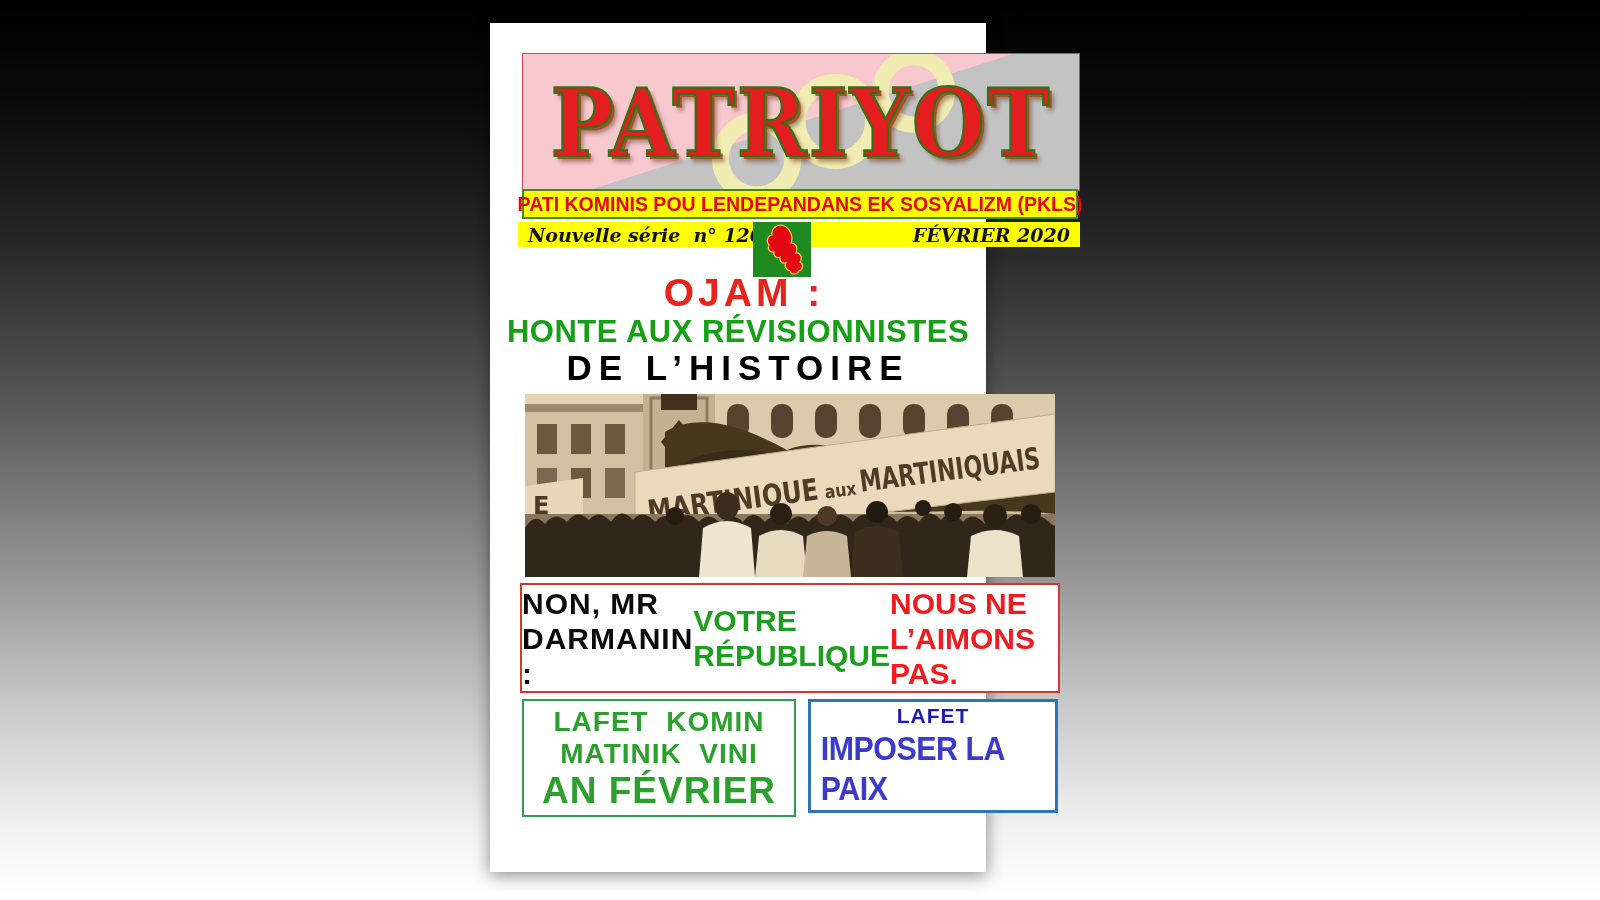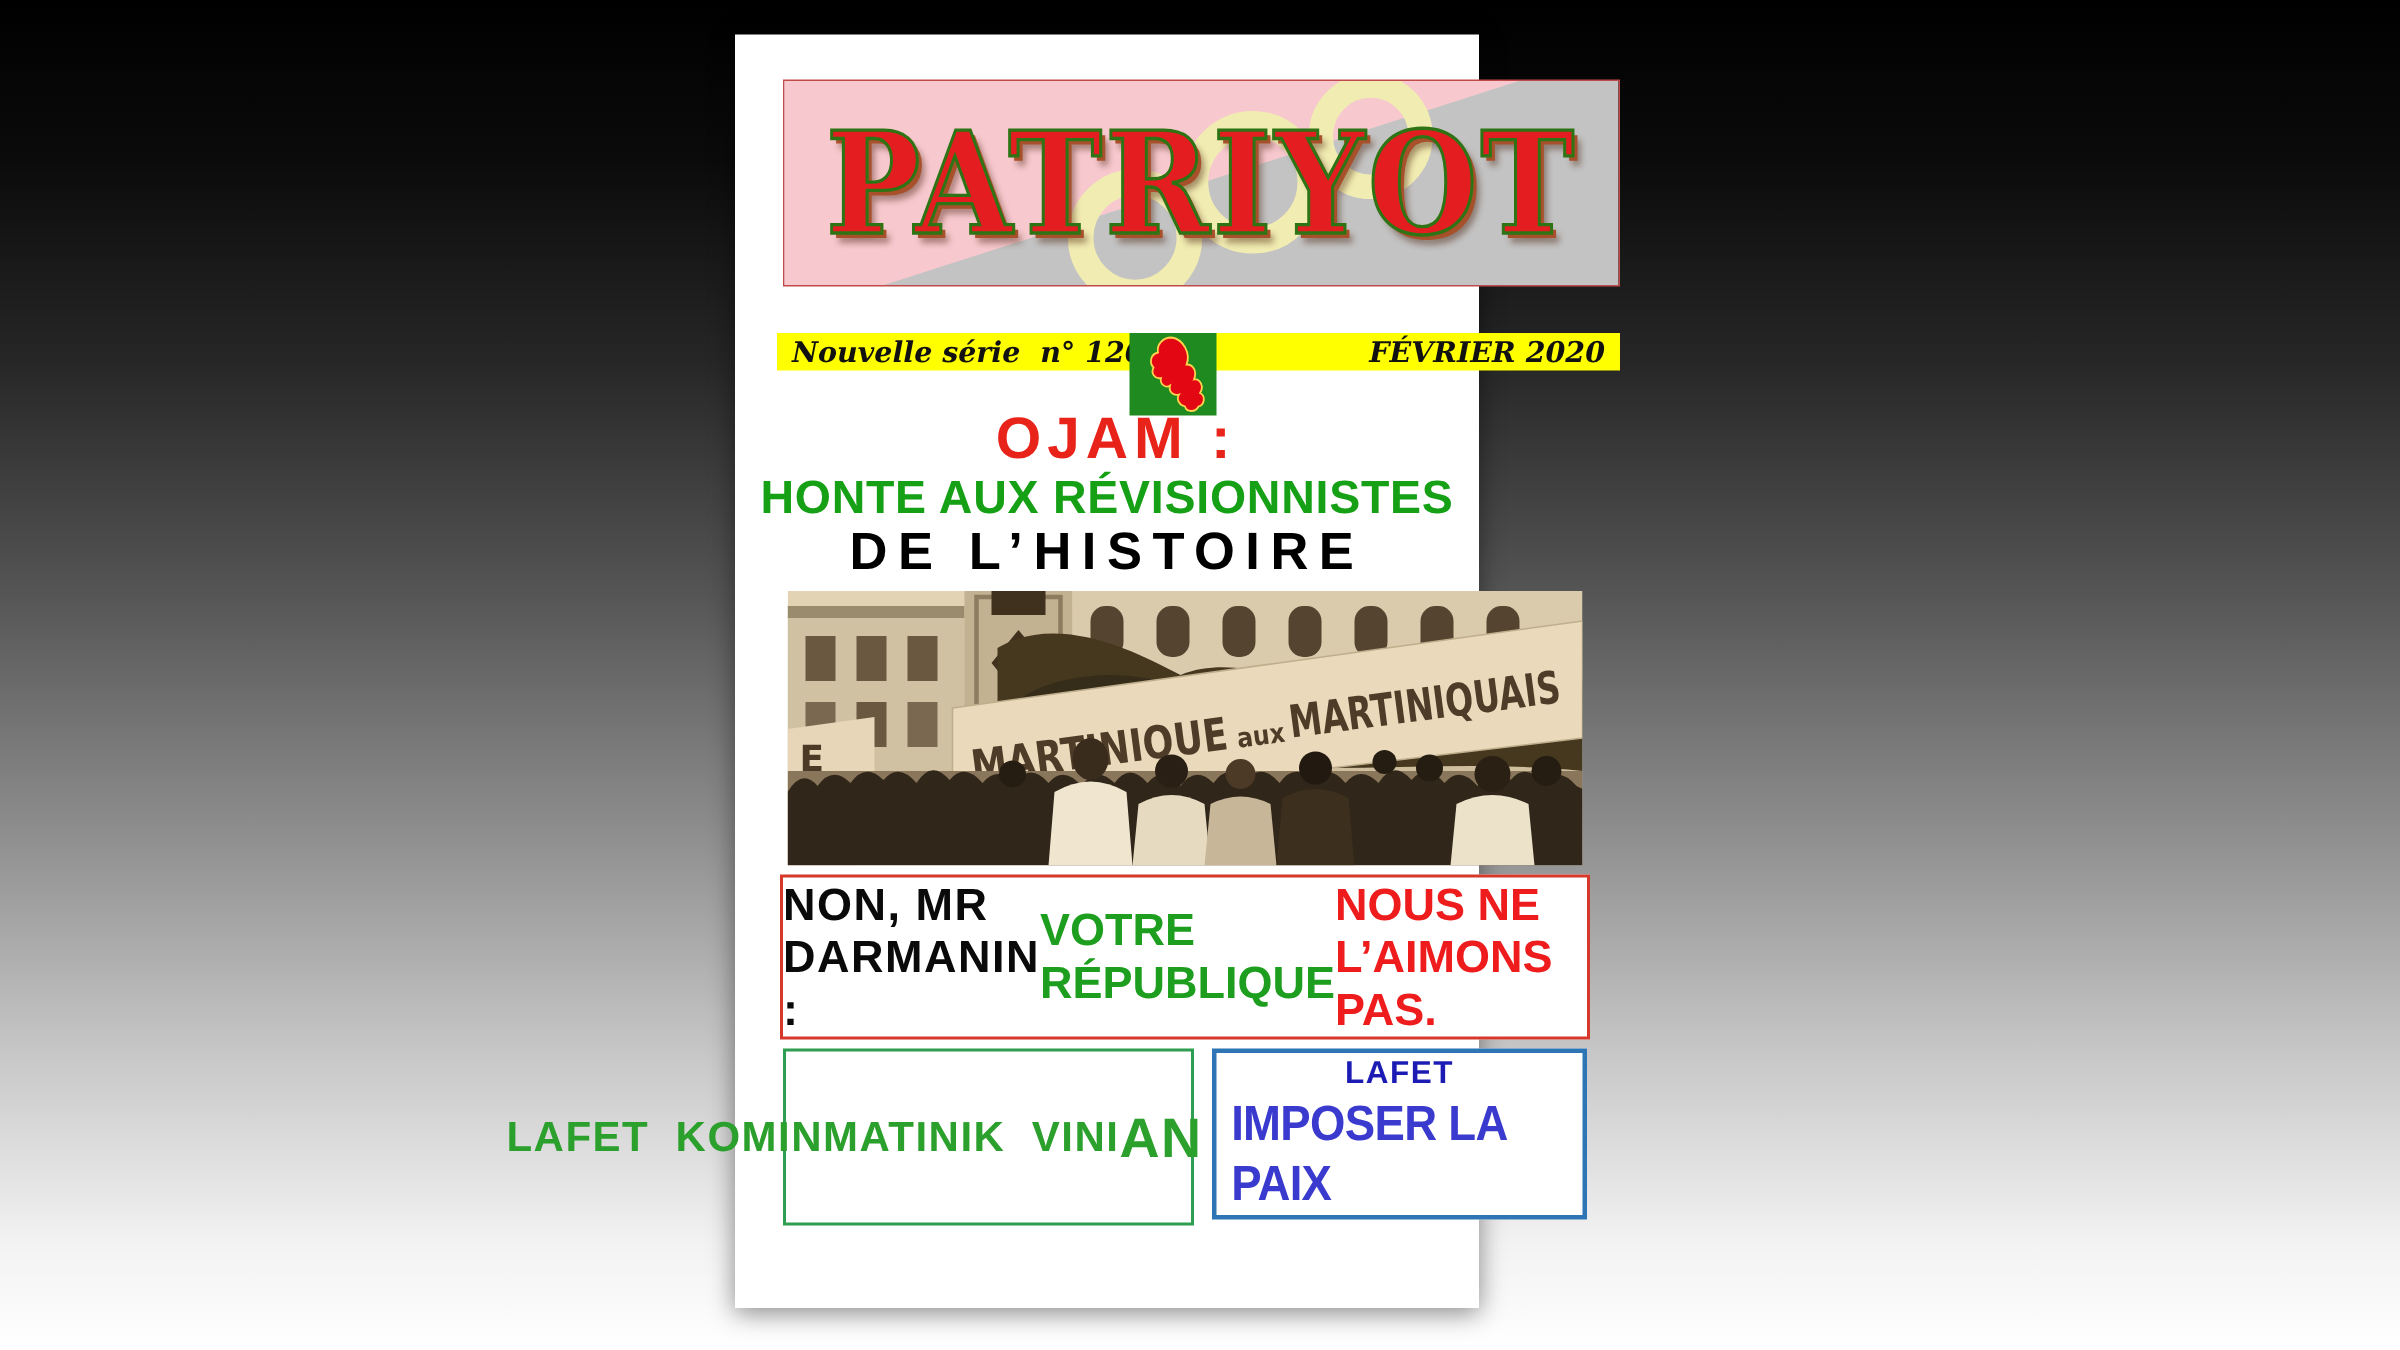--- a/index.html
+++ b/index.html
@@ -33,21 +33,21 @@
   .photo{position:absolute;left:35px;top:371px;width:530px;height:183px;overflow:hidden;}
   .photo svg{display:block;width:100%;height:100%;}
   
   .redbox{position:absolute;left:30px;top:560px;width:536px;height:106px;border:2px solid var(--box-red-border,#d6392b);
     display:flex;flex-direction:row;align-items:center;justify-content:center;font-weight:bold;background:#fff;}
   .r1{font-size:30px;line-height:35px;letter-spacing:1px;color:#0a0a0a;}
   .r2{font-size:30px;line-height:35px;color:var(--text-green,#1e9e1e);}
   .r3{font-size:30px;line-height:35px;color:var(--text-red,#ee1c1c);}
   
   .greenbox{position:absolute;left:32px;top:676px;width:270px;height:114px;border:2px solid var(--green-box-border,#2e9e50);
-    display:flex;flex-direction:row;align-items:center;justify-content:center;font-weight:bold;background:#fff;}
+    display:flex;flex-direction:column;align-items:center;justify-content:center;font-weight:bold;background:#fff;}
   .g1,.g2{font-size:28px;line-height:32px;letter-spacing:1px;color:var(--text-green2,#2ca02c);white-space:pre;}
   .g3{font-size:37px;line-height:41px;letter-spacing:1px;color:var(--text-green2,#2ca02c);white-space:pre;}
   .bluebox{position:absolute;left:318px;top:676px;width:250px;height:114px;border:3px solid var(--blue-box-border,#2e75b6);
     display:flex;flex-direction:column;align-items:center;justify-content:center;font-weight:bold;background:#fff;box-sizing:border-box;}
   .b1{font-size:21px;line-height:26px;letter-spacing:1px;color:var(--text-navy,#1c1cb4);}
   .b2{font-size:25px;line-height:31px;letter-spacing:.5px;color:var(--text-navy,#1c1cb4);white-space:pre;}
   .b3{font-size:33px;line-height:40px;letter-spacing:-.5px;color:var(--text-blue,#3a3ace);transform:scaleX(.92);}
 </style>
 </head>
 <body>
@@ -59,20 +59,23 @@
       <svg viewBox="0 0 552 133" preserveAspectRatio="none">
         <rect x="0" y="0" width="552" height="133" fill="#f7c9ce"></rect>
         <polygon points="486,0 552,0 552,133 66,133" fill="#c3c3c3"></polygon>
         <circle cx="232" cy="102" r="36" fill="none" stroke="#f1ecb2" stroke-width="17"></circle>
         <circle cx="310" cy="66" r="38" fill="none" stroke="#f1ecb2" stroke-width="17"></circle>
         <circle cx="388" cy="36" r="33" fill="none" stroke="#f1ecb2" stroke-width="16"></circle>
       </svg>
       <div class="masthead-title">PATRIYOT</div>
     </div>
 
+    <div class="pati-strip">
+      <span>PATI KOMINIS POU LENDEPANDANS EK SOSYALIZM (PKLS)</span>
+    </div>
 
     <div class="date-strip">
       <span>Nouvelle série  n° 120</span>
       <span>FÉVRIER 2020</span>
     </div>
 
     <div class="flag">
       <svg viewBox="0 0 58 55">
         <path d="M28 3 C 22 3 18 8 19 13 C 14 14 13 20 16 23 C 14 27 17 31 21 30 C 20 34 24 37 27 35 C 26 39 29 42 33 41 C 31 44 33 48 37 49 C 38 53 44 53 46 49 C 50 48 51 42 47 40 C 50 36 47 30 43 31 C 45 26 43 21 38 21 C 41 14 36 4 28 3 Z" fill="#e30613" stroke="#ffd34d" stroke-width="1.2"></path>
       </svg>

